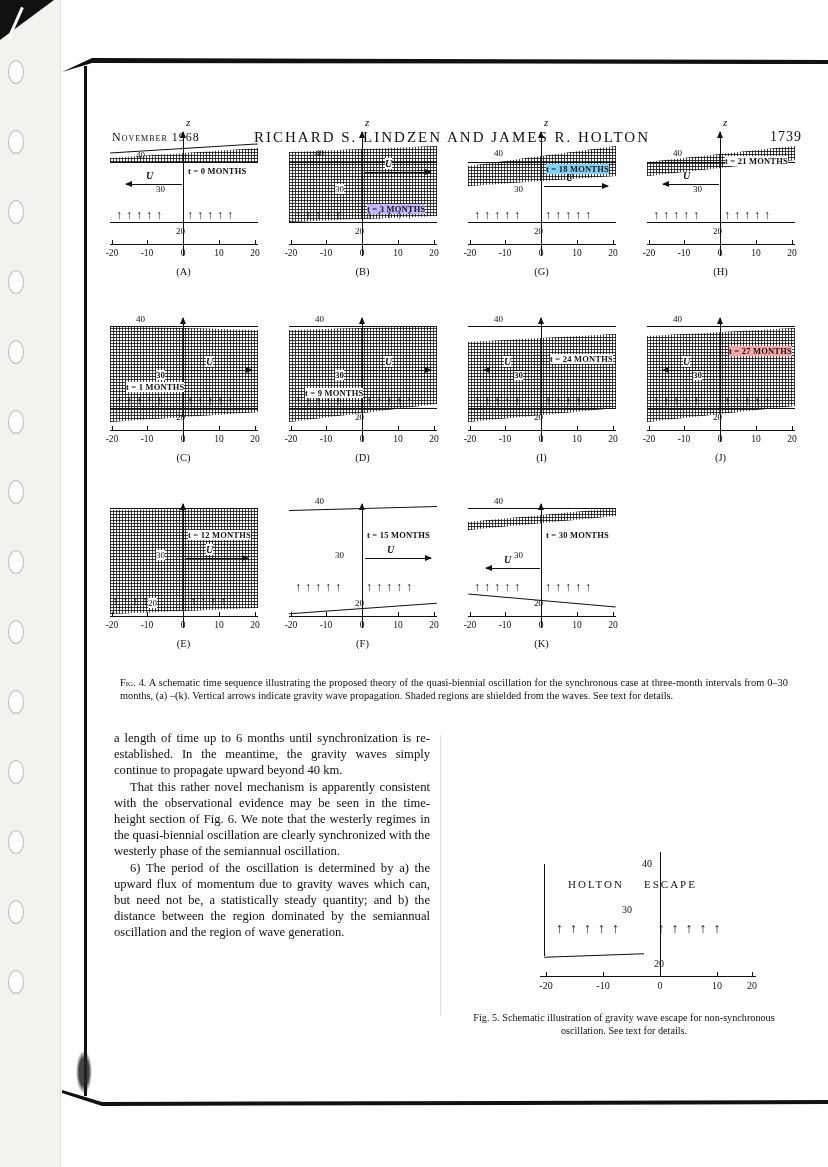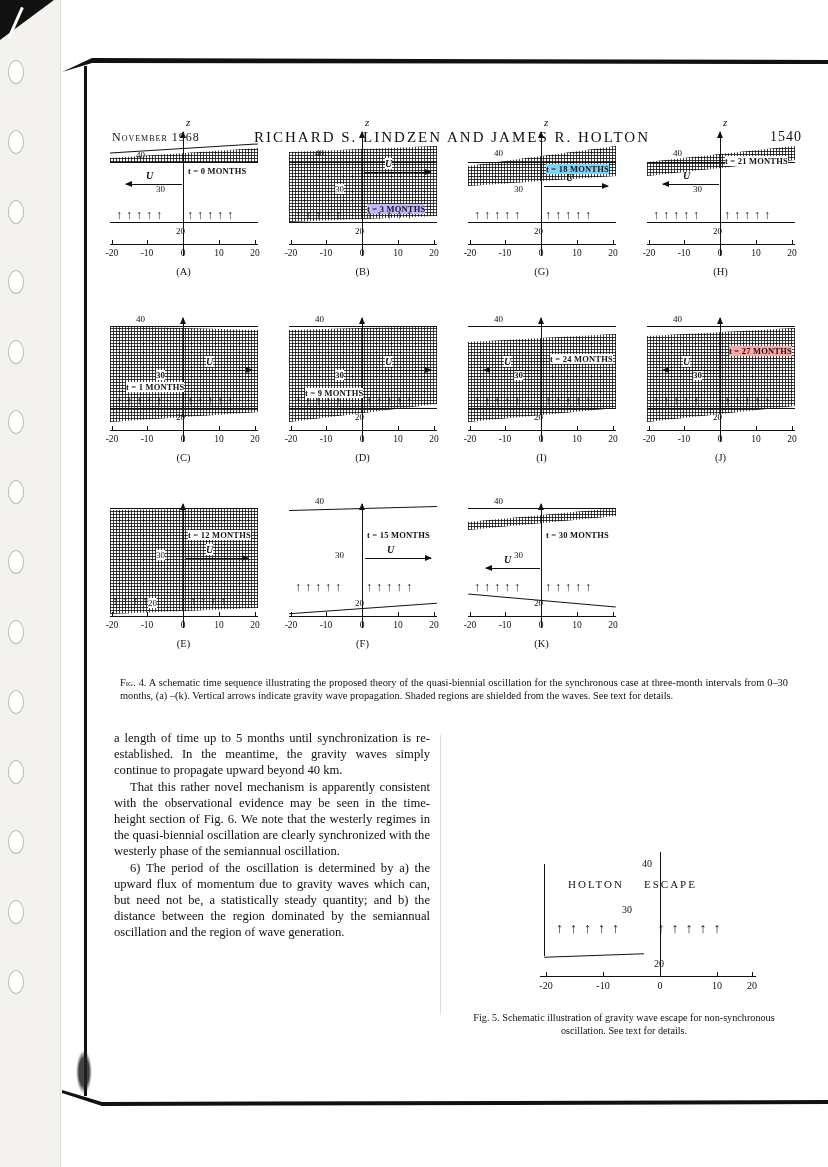--- a/index.html
+++ b/index.html
@@ -147,21 +147,21 @@
 
 <div class="page-body">
   <div class="curl-top"></div>
   <div class="curl-bottom"></div>
   <div class="left-vrule"></div>
   <div class="smudge"></div>
 
   <div class="runhead">
     <span class="left" style="font-variant:small-caps">November 1968</span>
     <span class="center">RICHARD S. LINDZEN AND JAMES R. HOLTON</span>
-    <span class="right">1540</span>
+    <span class="right">1739</span>
   </div>
 
   <div class="fig4">
 
     <div class="panel" style="left:0px;top:0px">
       <div class="plot">
         <div class="shade" style="left:8px;top:20px;width:148px;height:14px;clip-path:polygon(0 10px,148px 0,148px 14px,0 14px)"></div>
         <div class="hline" style="left:8px;top:20px;width:148px;transform:rotate(-3.5deg)"></div>
         <div class="hline" style="left:8px;top:34px;width:148px"></div>
         <div class="hnum" style="left:34px;top:22px">40</div>
@@ -472,21 +472,21 @@
   </div>
 
   <div class="fig4cap">
     <span class="smallcaps">Fig. 4.</span>
     <span>A schematic time sequence illustrating the proposed theory of the quasi-biennial oscillation for the synchronous case at three-month intervals from 0–30 months, (a) –(k). Vertical arrows indicate gravity wave propagation. Shaded regions are shielded from the waves. See text for details.</span>
   </div>
 
   <div class="mid-rule"></div>
 
   <div class="col left">
-    <p class="first">a length of time up to 5 months until synchronization is re-established. In the meantime, the gravity waves simply continue to propagate upward beyond 40 km.</p>
+    <p class="first">a length of time up to 6 months until synchronization is re-established. In the meantime, the gravity waves simply continue to propagate upward beyond 40 km.</p>
     <p>That this rather novel mechanism is apparently consistent with the observational evidence may be seen in the time-height section of Fig. 6. We note that the westerly regimes in the quasi-biennial oscillation are clearly synchronized with the westerly phase of the semiannual oscillation.</p>
     <p>6) The period of the oscillation is determined by a) the upward flux of momentum due to gravity waves which can, but need not be, a statistically steady quantity; and b) the distance between the region dominated by the semiannual oscillation and the region of wave generation.</p>
   </div>
 
 
   <div class="fig5">
     <div class="box">
       <div class="hline" style="left:10px;top:16px;width:1px;height:92px;background:#111"></div>
       <div class="hline" style="left:10px;top:107px;width:100px;height:1px;background:#111;transform:rotate(-2deg)"></div>
       <div class="hnum" style="position:absolute;left:108px;top:10px;font-size:10px">40</div>

